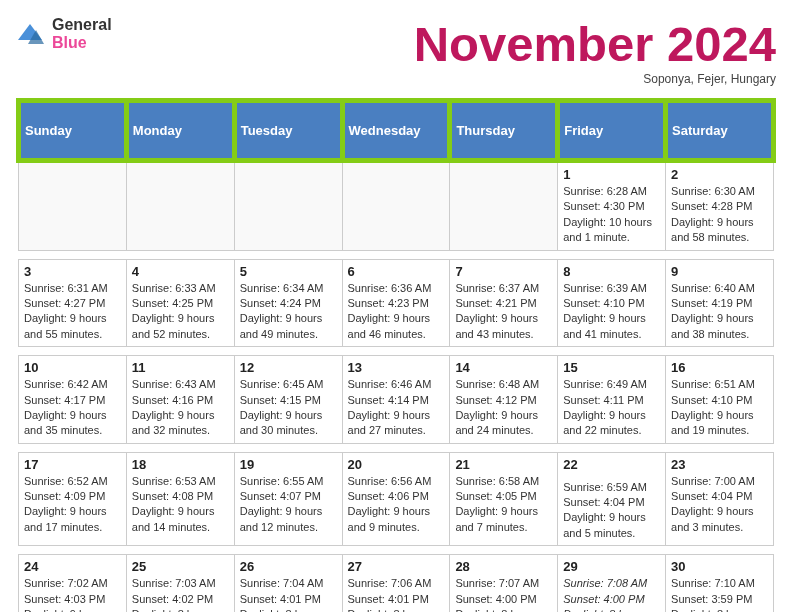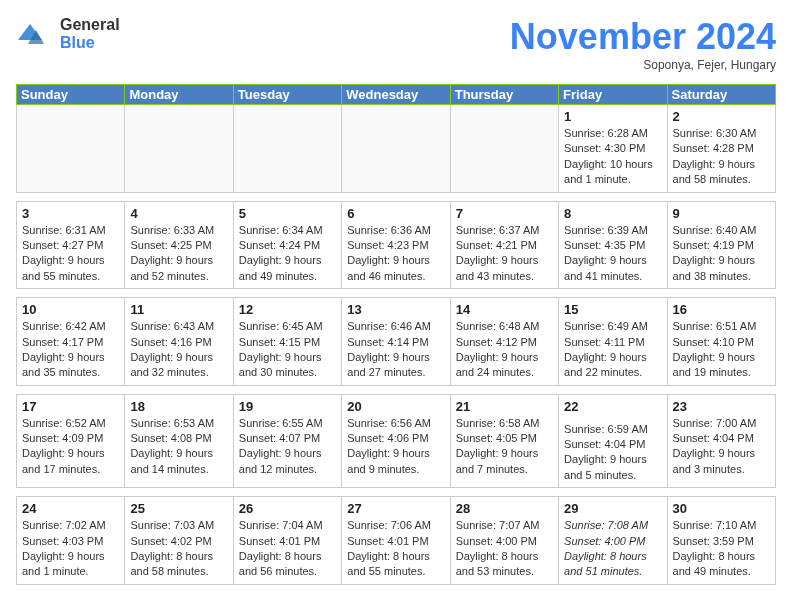--- a/index.html
+++ b/index.html
@@ -12,65 +12,65 @@
     }
     .header {
       display: flex;
       justify-content: space-between;
       align-items: flex-start;
       margin-bottom: 12px;
     }
     .logo {
       display: flex;
       align-items: center;
-      gap: 16px;
+      gap: 8px;
     }
     .logo-text {
       display: flex;
       flex-direction: column;
       line-height: 1.1;
     }
     .logo-general {
       font-size: 16px;
       font-weight: bold;
       color: #333;
     }
     .logo-blue {
       font-size: 16px;
       font-weight: bold;
-      color: #3b82f6;
+      color: #ec4899;
     }
     .logo-icon {
       width: 28px;
       height: 28px;
     }
     .title-block {
       text-align: right;
     }
     .month-title {
-      font-size: 36px;
-      font-weight: bold;
-      color: #3b82f6;
+      font-size: 49px;
+      font-weight: bold;
+      color: #be185d;
     }
     .subtitle {
       font-size: 12px;
       color: #444;
     }
     .calendar {
       width: 100%;
       border-collapse: collapse;
     }
     .calendar th {
       background: #4a7fc1;
       color: #fff;
       font-size: 13px;
       font-weight: bold;
-      padding: 2px 4px;
+      padding: 20px 4px;
       text-align: left;
-      border: 1px solid #84cc16;
+      border: 5px solid #84cc16;
     }
     .calendar td {
       border: 1px solid #ccc;
       vertical-align: top;
       padding: 4px 5px;
       width: calc(100% / 7);
       min-height: 80px;
       background: #fff;
       font-size: 11px;
       color: #333;
@@ -176,21 +176,21 @@
         </td>
         <td>
           <div class="day-num">7</div>
           <div class="day-detail" style="white-space: pre-line;">Sunrise: 6:37 AM
 Sunset: 4:21 PM
 Daylight: 9 hours and 43 minutes.</div>
         </td>
         <td>
           <div class="day-num">8</div>
           <div class="day-detail" style="white-space: pre-line;">Sunrise: 6:39 AM
-Sunset: 4:35 PM
+Sunset: 4:10 PM
 Daylight: 9 hours and 41 minutes.</div>
         </td>
         <td>
           <div class="day-num">9</div>
           <div class="day-detail" style="white-space: pre-line;">Sunrise: 6:40 AM
 Sunset: 4:19 PM
 Daylight: 9 hours and 38 minutes.</div>
         </td>
       </tr>
       <tr>

